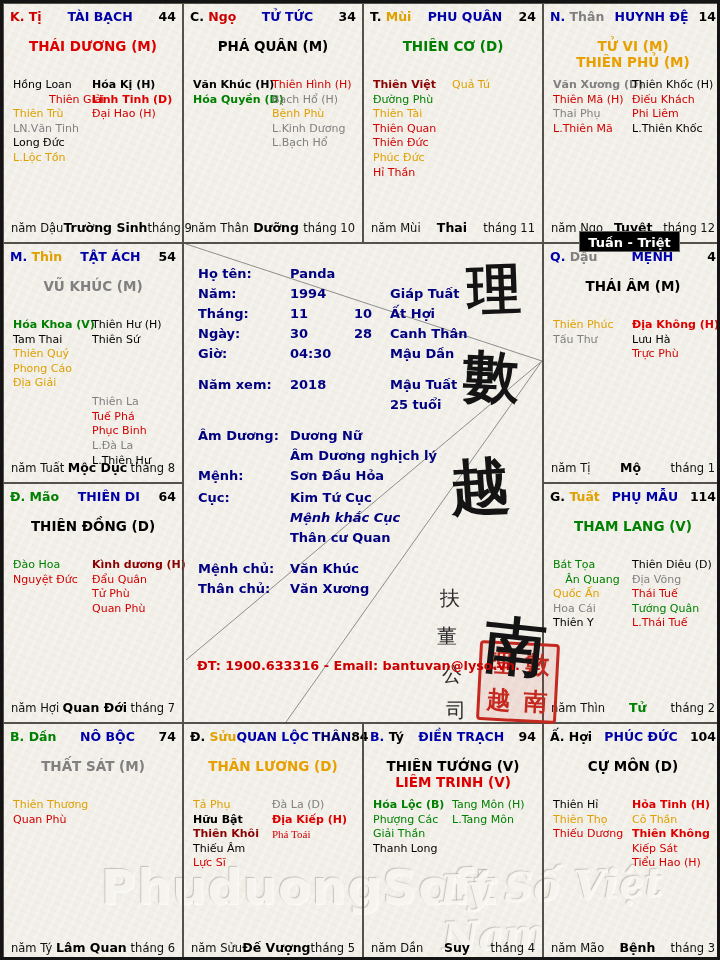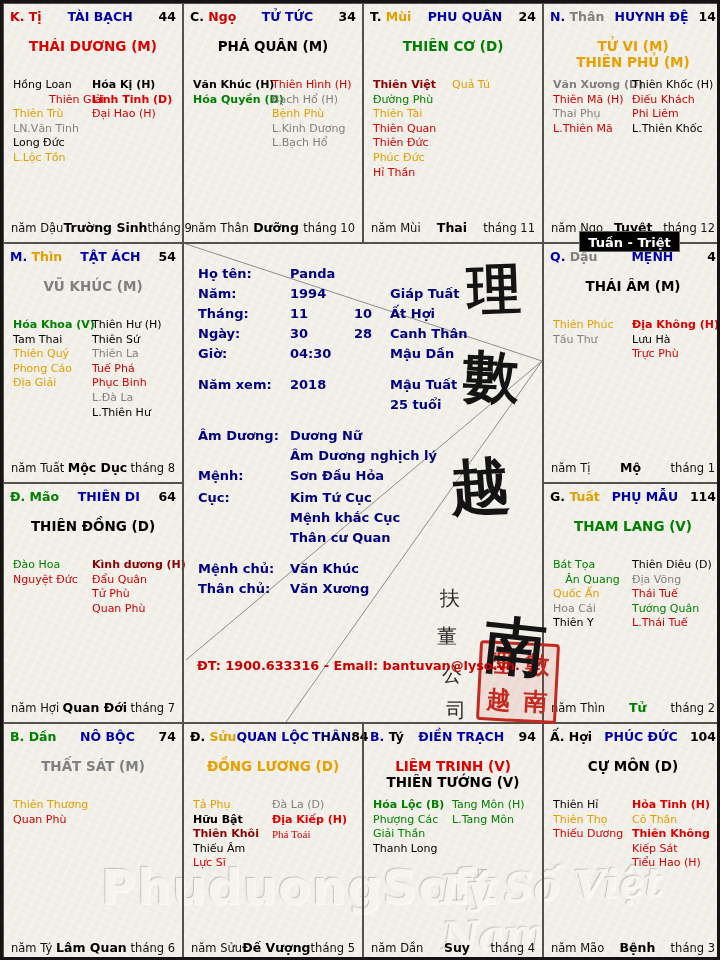--- a/index.html
+++ b/index.html
@@ -197,21 +197,21 @@
           <div class="col-l">
             <div class="star b" style="color: rgb(0, 128, 0);">Hóa Khoa (V)</div>
             <div class="star" style="color: rgb(0, 0, 0);">Tam Thai</div>
             <div class="star" style="color: rgb(223, 160, 0);">Thiên Quý</div>
             <div class="star" style="color: rgb(223, 160, 0);">Phong Cáo</div>
             <div class="star" style="color: rgb(223, 160, 0);">Địa Giải</div>
           </div>
           <div class="col-r">
             <div class="star" style="color: rgb(0, 0, 0);">Thiên Hư (H)</div>
             <div class="star" style="color: rgb(0, 0, 0);">Thiên Sứ</div>
-            <div class="star" style="color: rgb(128, 128, 128);">Thiên La</div>
+            <div class="star" style="color: rgb(128, 128, 128); margin-top: 48px;">Thiên La</div>
             <div class="star" style="color: rgb(209, 0, 0);">Tuế Phá</div>
             <div class="star" style="color: rgb(209, 0, 0);">Phục Binh</div>
             <div class="star" style="color: rgb(128, 128, 128);">L.Đà La</div>
             <div class="star" style="color: rgb(0, 0, 0);">L.Thiên Hư</div>
           </div>
         </div>
         <div class="foot">
           <span>năm Tuất</span>
           <span class="foot-stage" style="color: rgb(0, 0, 0);">Mộc Dục</span>
           <span>tháng 8</span>
@@ -322,21 +322,21 @@
           <span>tháng 6</span>
         </div>
       </div>
       <div class="cell" style="left: 180px; top: 720px;">
         <div class="hdr">
           <span class="hdr-sb"><span style="color: rgb(0, 0, 0);">Đ. </span><span style="color: rgb(223, 160, 0);">Sửu</span></span>
           <span class="hdr-name">QUAN LỘC<span class="hdr-extra">THÂN</span></span>
           <span class="hdr-num">84</span>
         </div>
         <div class="mains">
-          <div style="color: rgb(232, 160, 0);">ĐỒNG LƯƠNG (D)</div>
+          <div style="color: rgb(232, 160, 0);">THÂN LƯƠNG (D)</div>
         </div>
         <div class="cols">
           <div class="col-l">
             <div class="star" style="color: rgb(223, 160, 0);">Tả Phụ</div>
             <div class="star b" style="color: rgb(0, 0, 0);">Hữu Bật</div>
             <div class="star b" style="color: rgb(139, 0, 0);">Thiên Khôi</div>
             <div class="star" style="color: rgb(0, 0, 0);">Thiếu Âm</div>
             <div class="star" style="color: rgb(209, 0, 0);">Lực Sĩ</div>
           </div>
           <div class="col-r">
@@ -351,22 +351,22 @@
           <span>tháng 5</span>
         </div>
       </div>
       <div class="cell" style="left: 360px; top: 720px;">
         <div class="hdr">
           <span class="hdr-sb"><span style="color: rgb(0, 0, 168);">B. </span><span style="color: rgb(0, 0, 0);">Tý</span></span>
           <span class="hdr-name">ĐIỀN TRẠCH</span>
           <span class="hdr-num">94</span>
         </div>
         <div class="mains">
+          <div style="color: rgb(0, 0, 0);">THIÊN TƯỚNG (V)</div>
           <div style="color: rgb(221, 0, 0);">LIÊM TRINH (V)</div>
-          <div style="color: rgb(0, 0, 0);">THIÊN TƯỚNG (V)</div>
         </div>
         <div class="cols">
           <div class="col-l">
             <div class="star b" style="color: rgb(0, 128, 0);">Hóa Lộc (B)</div>
             <div class="star" style="color: rgb(0, 128, 0);">Phượng Các</div>
             <div class="star" style="color: rgb(0, 128, 0);">Giải Thần</div>
             <div class="star" style="color: rgb(0, 0, 0);">Thanh Long</div>
           </div>
           <div class="col-r">
             <div class="star" style="color: rgb(0, 128, 0);">Tang Môn (H)</div>
@@ -455,21 +455,21 @@
         </div>
         <div class="crow" style="top: 224px;">
           <span class="lab">Mệnh:</span>
           <span class="cv" style="left: 92px;">Sơn Đầu Hỏa</span>
         </div>
         <div class="crow" style="top: 246px;">
           <span class="lab">Cục:</span>
           <span class="cv" style="left: 92px;">Kim Tứ Cục</span>
         </div>
         <div class="crow" style="top: 266px;">
-          <span class="cv" style="left: 92px;">Mệnh khắc Cục</span>
+          <span class="cv" style="left: 92px; font-style: italic;">Mệnh khắc Cục</span>
         </div>
         <div class="crow" style="top: 286px;">
           <span class="cv" style="left: 92px;">Thân cư Quan</span>
         </div>
         <div class="crow" style="top: 317px;">
           <span class="lab">Mệnh chủ:</span>
           <span class="cv" style="left: 92px;">Văn Khúc</span>
         </div>
         <div class="crow" style="top: 337px;">
           <span class="lab">Thân chủ:</span>

